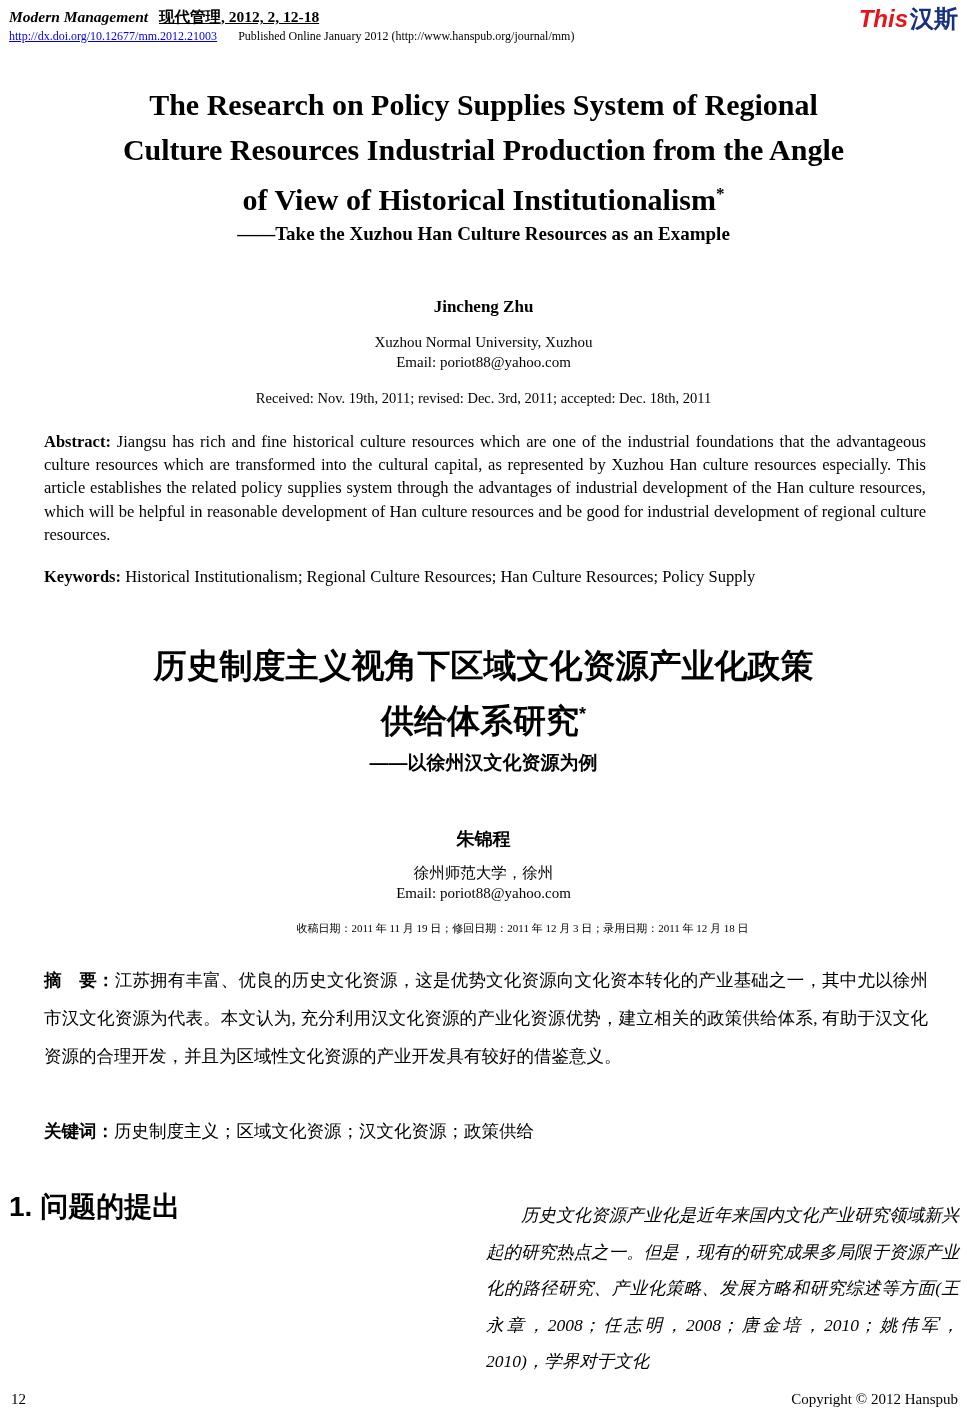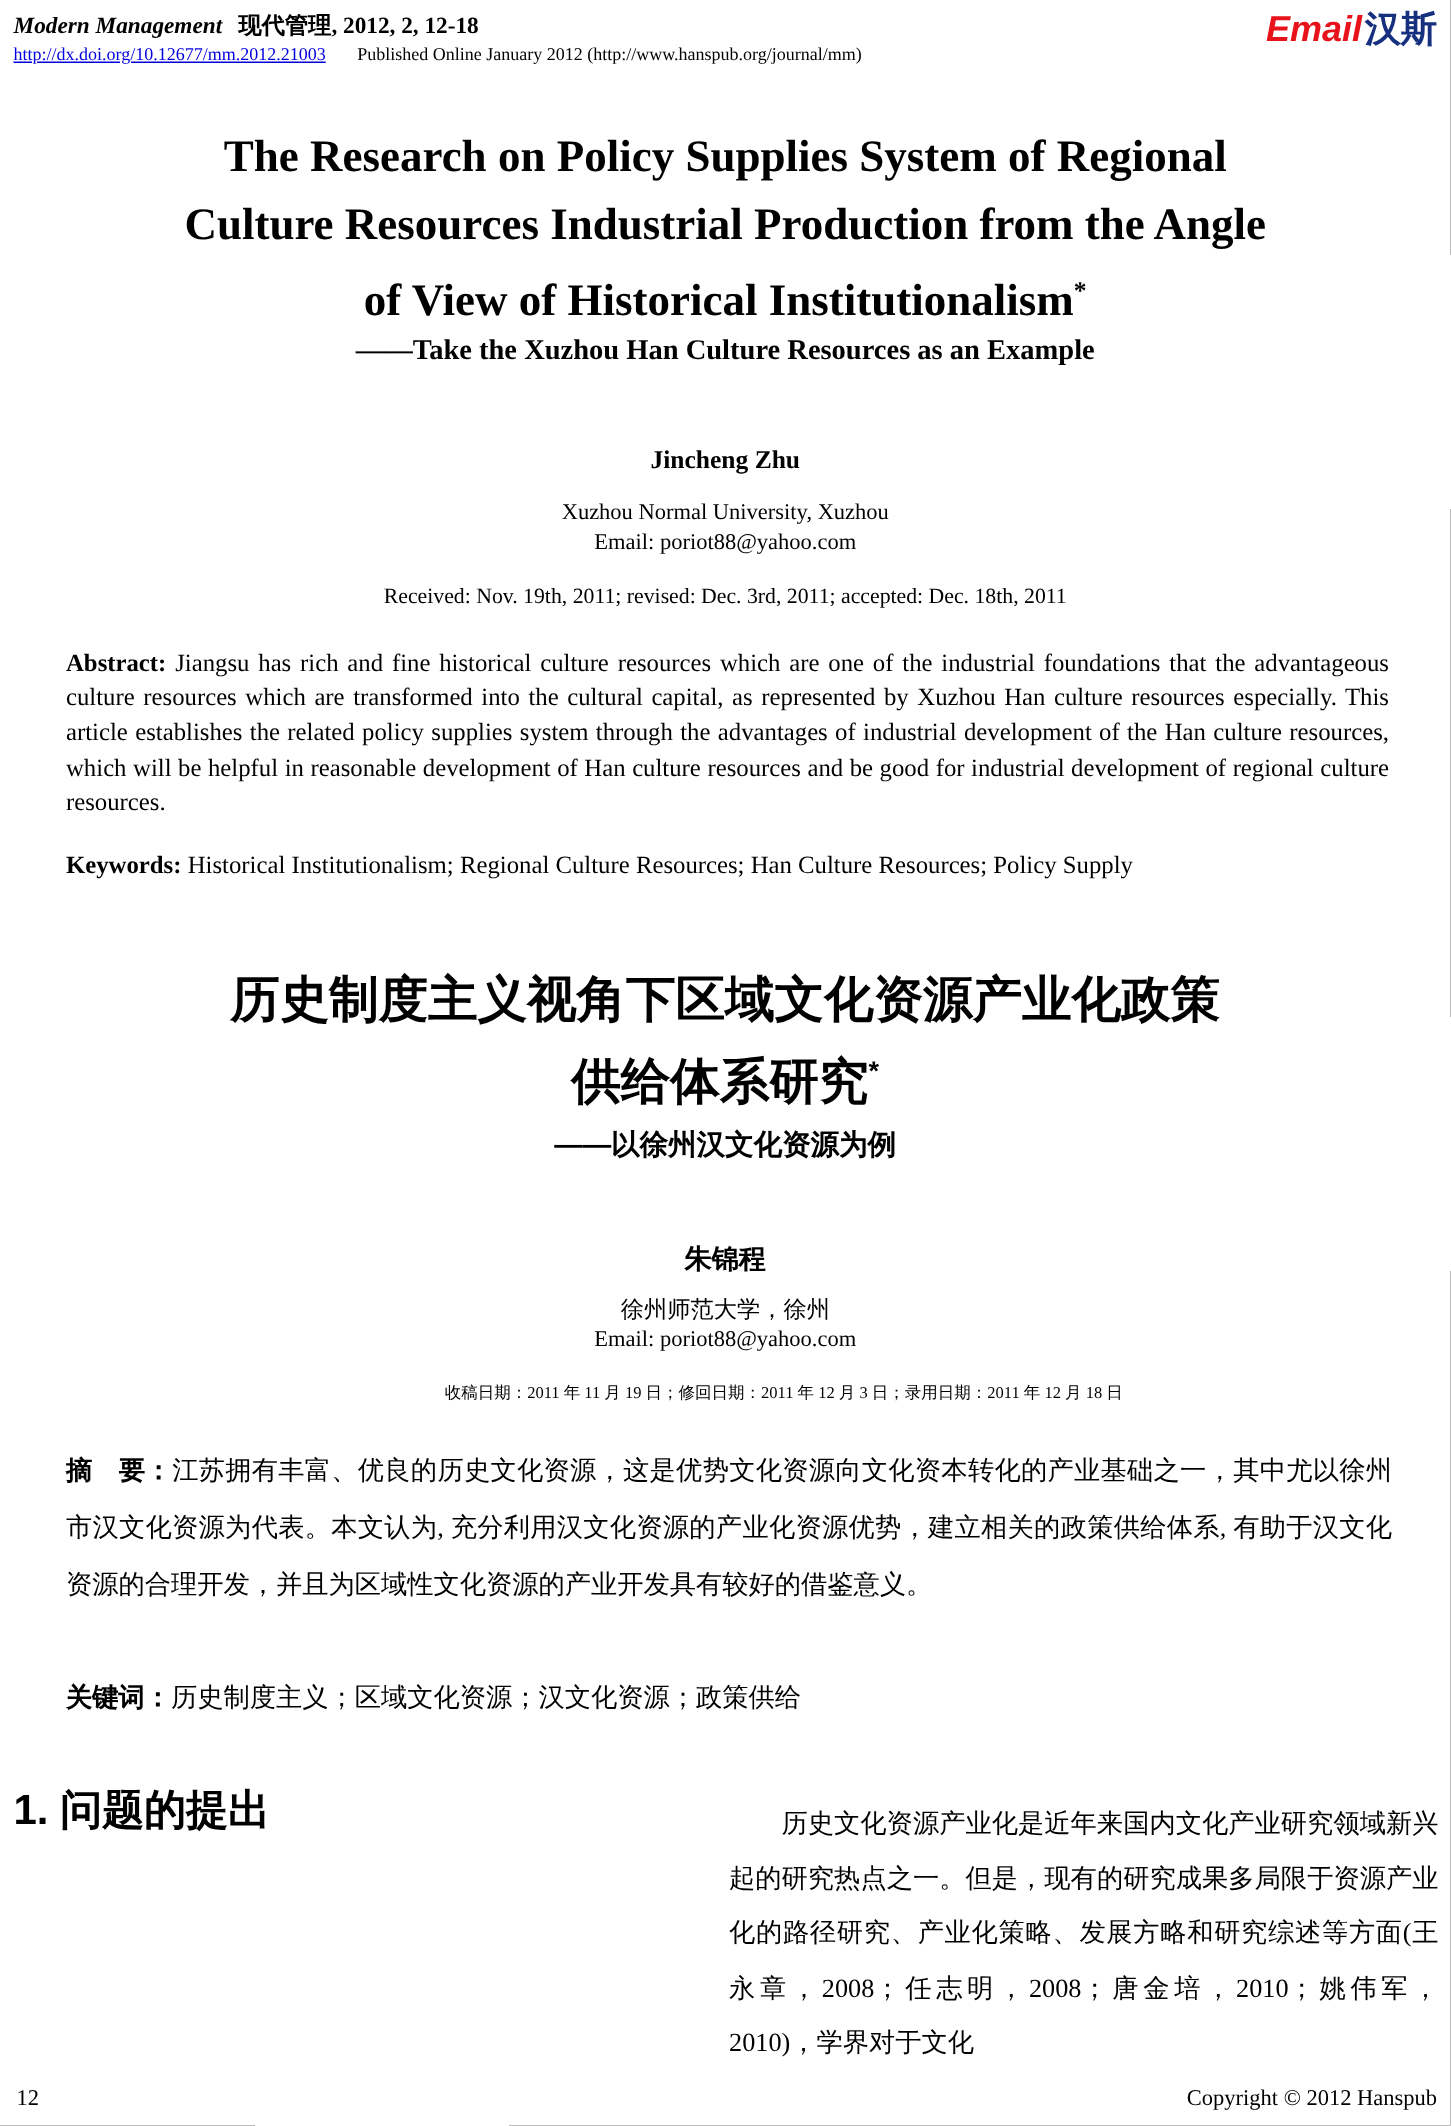--- a/index.html
+++ b/index.html
@@ -12,21 +12,21 @@
     font-family:"Liberation Serif","DejaVu Serif",serif;
     overflow:hidden;
   }
   .hei{font-family:"Liberation Sans","DejaVu Sans",sans-serif;}
   .abs{position:absolute;}
   .center{width:100%;text-align:center;}
 
   
   .hdr-line1{top:7px;left:9px;font-size:15.5px;font-weight:bold;white-space:nowrap;}
   .hdr-journal-en{font-style:italic;}
-  .hdr-journal-cn{margin-left:7px;}
+  .hdr-journal-cn{margin-left:7px;text-decoration:underline;}
   .hdr-line2{top:29px;left:9px;font-size:12px;white-space:nowrap;}
   .doi-link{color:#0000dd;text-decoration:underline;}
   .published{margin-left:18px;color:#000;}
   .logo{top:3px;right:9px;font-size:24px;font-weight:bold;white-space:nowrap;}
   .logo-latin{color:#e8121a;font-style:italic;font-family:"Liberation Sans","DejaVu Sans",sans-serif;}
   .logo-cjk{color:#16307f;font-family:"Liberation Sans","DejaVu Sans",sans-serif;margin-left:2px;}
 
   
   .title-en{top:83px;font-size:30px;font-weight:bold;line-height:44.5px;}
   .title-en sup{font-size:17px;}
@@ -48,21 +48,21 @@
   .affil-cn{top:863px;font-size:15.5px;}
   .email-cn{top:885px;font-size:15px;}
   .received-cn{top:921px;font-size:11px;padding-left:39px;}
 
   .abstract-cn{top:961px;left:44px;width:884px;font-size:17.5px;line-height:38px;text-align:justify;}
   .lbl-cn{font-weight:bold;font-family:"Liberation Sans","DejaVu Sans",sans-serif;}
   .keywords-cn{top:1119px;left:44px;width:884px;font-size:17.5px;}
 
   
   .section-heading{top:1188px;left:9px;font-size:28px;font-weight:bold;}
-  .intro-para{top:1197px;left:486px;width:473px;font-size:17.5px;line-height:36.5px;text-align:justify;text-indent:2em;}
+  .intro-para{top:1197px;left:486px;width:473px;font-size:17.5px;line-height:36.5px;text-align:justify;text-indent:2em;font-style:italic;}
   .footnote{top:1256px;left:6px;width:456px;border-top:1.5px solid #000;padding-top:5px;
             font-size:13.5px;line-height:21.5px;text-align:justify;}
   .footnote sup{font-size:9px;}
 
   
   .footer-left{top:1391px;left:11px;font-size:15px;}
   .footer-right{top:1391px;right:9px;font-size:15px;}
 </style>
 </head>
 <body>
@@ -71,21 +71,21 @@
 
   <div class="abs hdr-line1">
     <span class="hdr-journal-en">Modern Management</span>
     <span class="hdr-journal-cn">现代管理, 2012, 2, 12-18</span>
   </div>
   <div class="abs hdr-line2">
     <a class="doi-link" href="#">http://dx.doi.org/10.12677/mm.2012.21003</a>
     <span class="published">Published Online January 2012 (http://www.hanspub.org/journal/mm)</span>
   </div>
   <div class="abs logo">
-    <span class="logo-latin">Email</span><span class="logo-cjk">汉斯</span>
+    <span class="logo-latin">This</span><span class="logo-cjk">汉斯</span>
   </div>
 
   <div class="abs center title-en">
     <div>The Research on Policy Supplies System of Regional</div>
     <div>Culture Resources Industrial Production from the Angle</div>
     <div><span>of View of Historical Institutionalism</span><sup>*</sup></div>
   </div>
   <div class="abs center subtitle-en">——Take the Xuzhou Han Culture Resources as an Example</div>
 
   <div class="abs center author-en">Jincheng Zhu</div>

